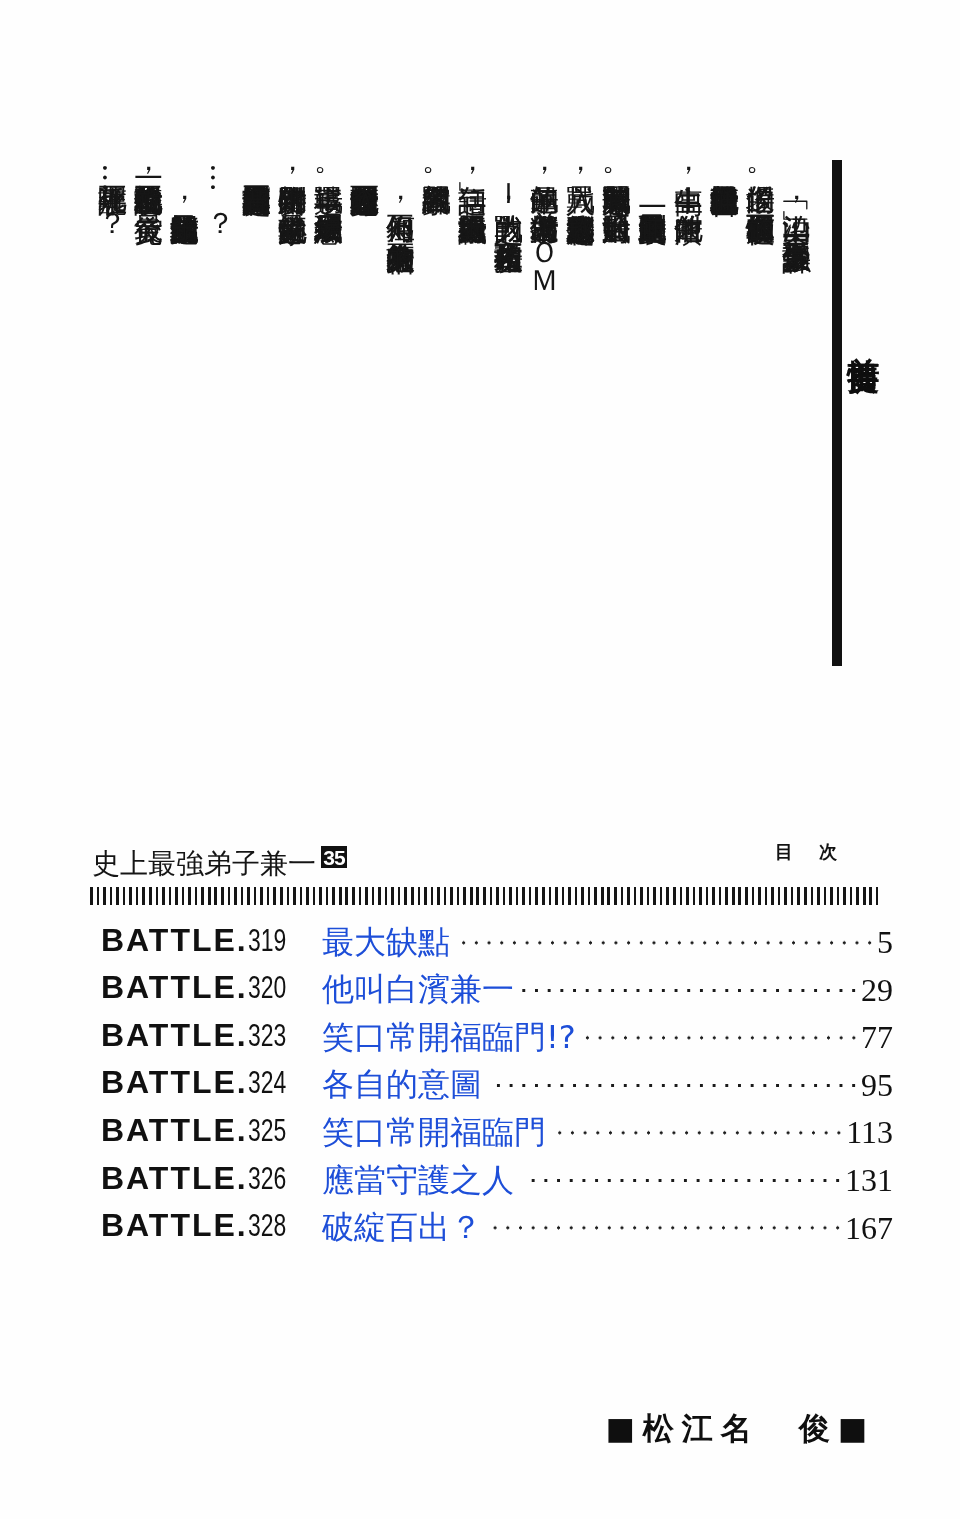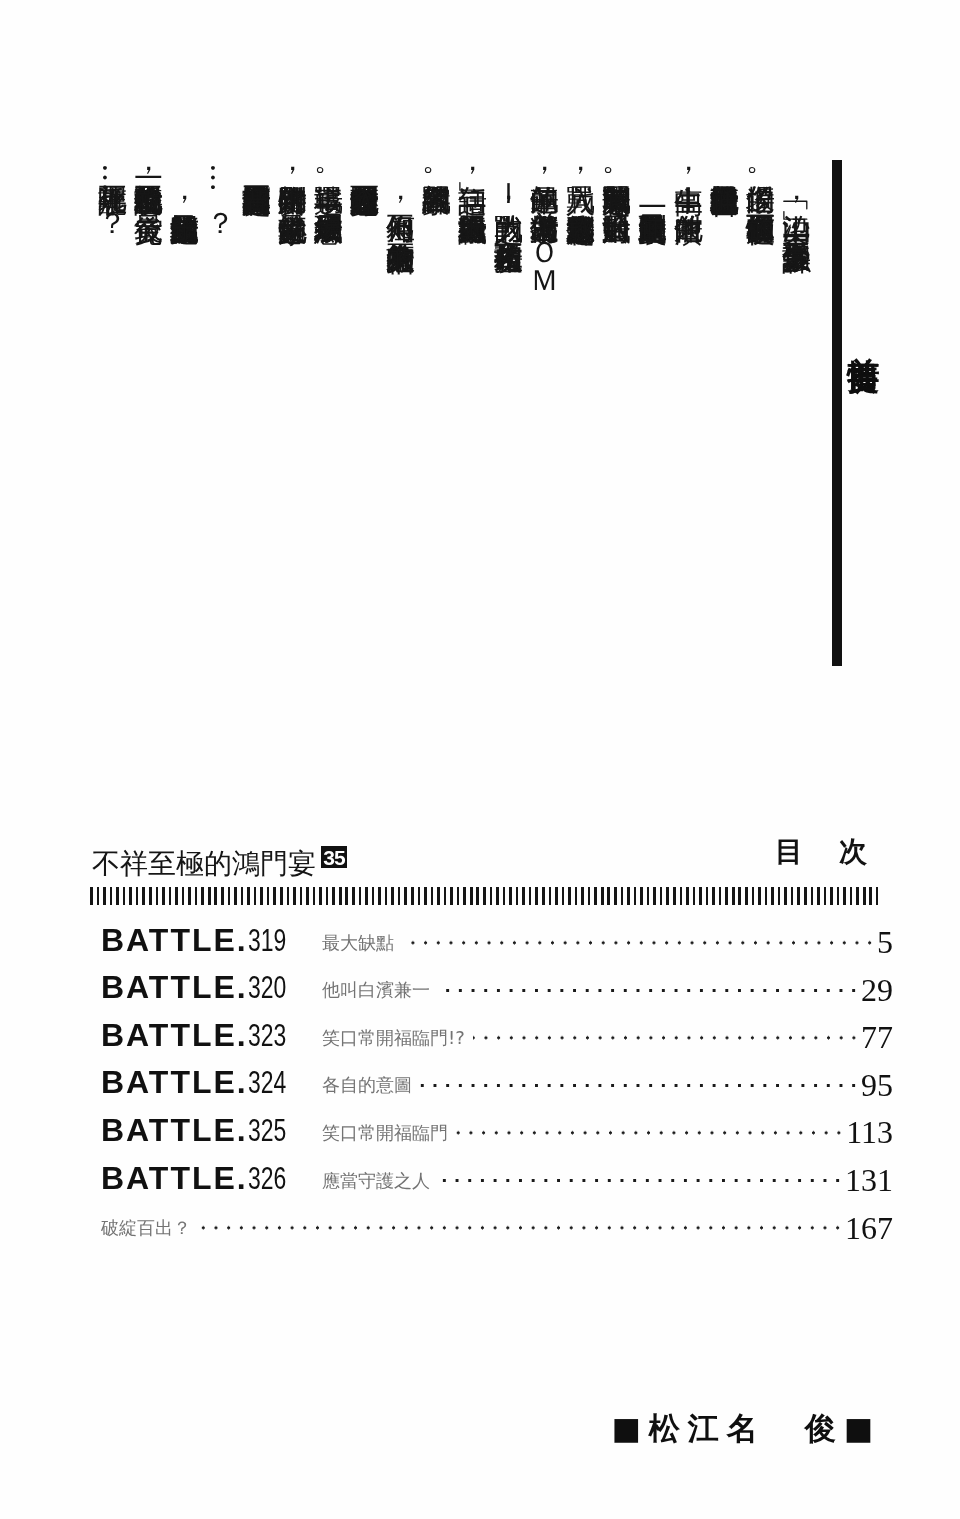--- a/index.html
+++ b/index.html
@@ -39,52 +39,52 @@
   }
   .vol-box {
     position: absolute; left: 321px; top: 846px; width: 26px; height: 22px;
     background: #111; color: #fff; text-align: center;
     font-family: "Liberation Sans", sans-serif; font-weight: bold;
     font-size: 21px; line-height: 24px; letter-spacing: -1px;
   }
   .toc-heading {
     position: absolute; left: 775px; top: 836px;
     font-family: "DejaVu Sans", sans-serif; font-weight: bold;
-    font-size: 28px; line-height: 32px; letter-spacing: 4px; white-space: nowrap;
+    font-size: 18px; line-height: 32px; letter-spacing: 4px; white-space: nowrap;
   }
   .tick-bar {
     position: absolute; left: 90px; top: 887px; width: 788px; height: 18px;
     background: repeating-linear-gradient(90deg, #151515 0 2.6px, transparent 2.6px 6.55px);
   }
   .toc-list { position: absolute; left: 101px; top: 919px; width: 792px; }
   .toc-row { display: flex; align-items: center; height: 47.55px; }
   .toc-label {
     width: 221px; flex: none; white-space: nowrap;
     font-family: "Liberation Sans", sans-serif; line-height: 47px; color: #111;
   }
   .toc-prefix { font-weight: bold; font-size: 32px; letter-spacing: 2px; }
   .toc-num {
     display: inline-block; font-size: 31px; letter-spacing: 0;
     transform: scaleX(0.74); transform-origin: left center;
   }
   .toc-title {
-    font-family: "DejaVu Sans", sans-serif; font-size: 18px; white-space: nowrap; color: #737373;
+    font-family: "DejaVu Sans", sans-serif; font-size: 32px; white-space: nowrap; color: #1d4ed8;
   }
   .toc-dots {
     flex: 1; align-self: stretch; margin: 0 1px 0 8px;
     background-image: radial-gradient(circle, #1a1a1a 1.4px, transparent 1.8px);
     background-size: 12.7px 100%; background-repeat: repeat-x; background-position: right center;
   }
   .toc-page {
     font-family: "Liberation Serif", serif; font-size: 32px; white-space: nowrap; color: #111;
   }
 
   
   .author {
-    position: absolute; right: 79px; top: 1408px;
+    position: absolute; right: 85px; top: 1408px;
     font-family: "DejaVu Sans", sans-serif; font-weight: bold;
     font-size: 31px; line-height: 40px; letter-spacing: 8px; white-space: nowrap; color: #0f0f0f;
   }
 </style>
 </head>
 <body>
 
 <div class="page">
 
   <section>
@@ -108,21 +108,21 @@
       <div class="vcol">附帶特殊比賽規則，也就是輸家師父必</div>
       <div class="vcol">須剃掉同為兩者註冊商標之鬍子的比賽</div>
       <div class="vcol">…？</div>
       <div class="vcol">　這場賭上徒弟威信及師父臉上鬍子，</div>
       <div class="vcol">說什麼也絕對輸不得的一戰，最後究竟</div>
       <div class="vcol">鹿死誰手呢…？</div>
     </div>
   </section>
 
   <section>
-    <div class="toc-series">不祥至極的鴻門宴</div>
+    <div class="toc-series">史上最強弟子兼一</div>
     <div class="vol-box">35</div>
     <div class="toc-heading">目　次</div>
     <div class="tick-bar"></div>
 
     <div class="toc-list">
       <div class="toc-row">
         <span class="toc-label"><span class="toc-prefix">BATTLE.</span><span class="toc-num">319</span></span>
         <span class="toc-title">最大缺點</span>
         <span class="toc-dots"></span>
         <span class="toc-page">5</span>
@@ -151,20 +151,21 @@
         <span class="toc-dots"></span>
         <span class="toc-page">113</span>
       </div>
       <div class="toc-row">
         <span class="toc-label"><span class="toc-prefix">BATTLE.</span><span class="toc-num">326</span></span>
         <span class="toc-title">應當守護之人</span>
         <span class="toc-dots"></span>
         <span class="toc-page">131</span>
       </div>
       <div class="toc-row">
+        <span class="toc-label"><span class="toc-prefix">BATTLE.</span><span class="toc-num">328</span></span>
         <span class="toc-title">破綻百出？</span>
         <span class="toc-dots"></span>
         <span class="toc-page">167</span>
       </div>
     </div>
   </section>
 
   <div class="author"><span>■</span><span>松江名　俊</span><span>■</span></div>
 
 </div>

